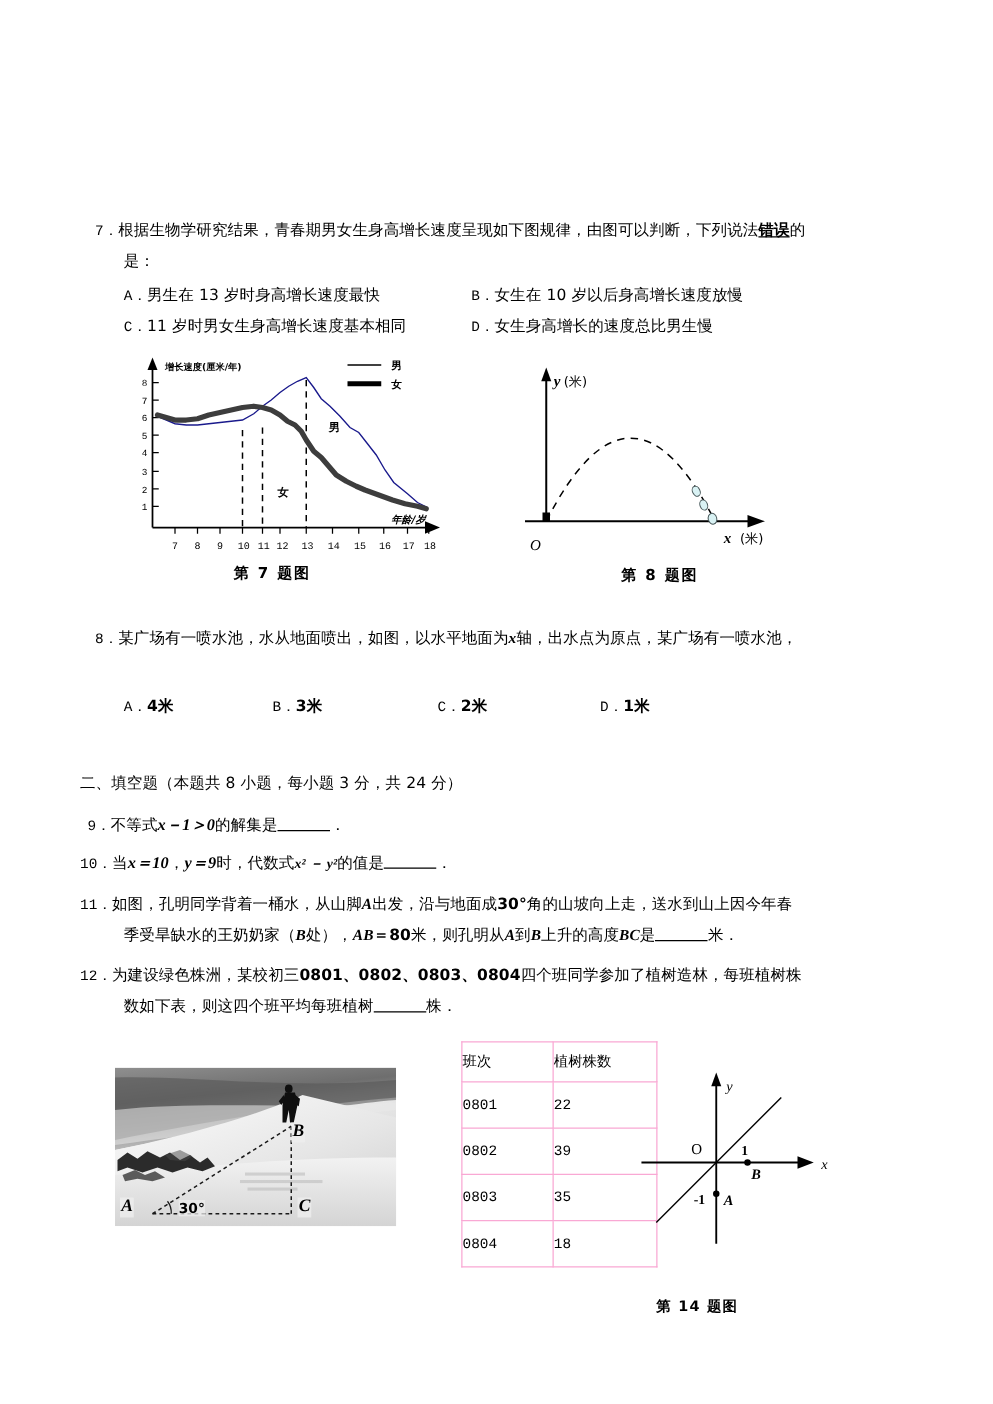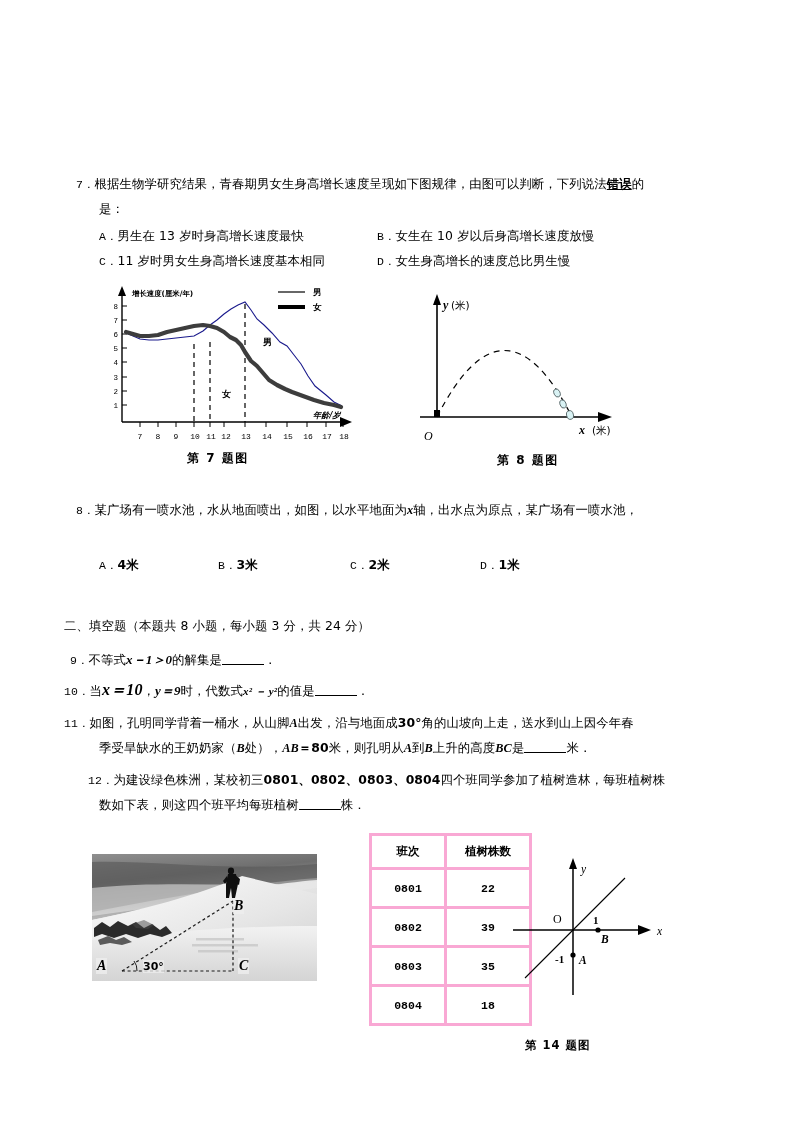--- a/index.html
+++ b/index.html
@@ -60,23 +60,23 @@
   .fig { position: absolute; }
 
   
   table.tree-table {
     position: absolute;
     border-collapse: collapse;
     font-family: "DejaVu Sans", sans-serif;
     font-size: 11.5px;
   }
   table.tree-table td, table.tree-table th {
-    border: 3px solid #f9a8d4;
-    text-align: center;
-    font-weight: bold;
+    border: 1px solid #f9a8d4;
+    text-align: left;
+    font-weight: normal;
     padding: 0;
   }
   table.tree-table th { height: 31px; }
   table.tree-table td { height: 36px; }
   .col-a { width: 72px; }
   .col-b { width: 82px; margin-left: 12px; }
   .numcell { font-family: "Liberation Mono", monospace; font-size: 11.5px; }
 
   
   .photo-wrap {
@@ -259,31 +259,31 @@
     <span class="num">D．</span><span class="cn bold">1米</span>
   </div>
 
   <div class="qline cn" style="left:64px; top:616px;">二、填空题（本题共 8 小题，每小题 3 分，共 24 分）</div>
 
   <div class="qline" style="left:70px; top:650px;">
     <span class="num">9．</span><span class="cn">不等式</span><span class="ital" style="font-size:13px;">x－1＞0</span><span class="cn">的解集是</span><span class="blank"></span><span class="cn">．</span>
   </div>
 
   <div class="qline" style="left:64px; top:680px;">
-    <span class="num">10．</span><span class="cn">当</span><span class="ital" style="font-size:16px;font-style:italic;">x＝10</span><span class="cn">，</span><span class="ital" style="font-size:13px;">y＝9</span><span class="cn">时，代数式</span><span class="ital" style="font-size:11px;">x² － y²</span><span class="cn">的值是</span><span class="blank"></span><span class="cn">．</span>
+    <span class="num">10．</span><span class="cn">当</span><span class="ital" style="font-size:13px;font-style:italic;">x＝10</span><span class="cn">，</span><span class="ital" style="font-size:13px;">y＝9</span><span class="cn">时，代数式</span><span class="ital" style="font-size:11px;">x² － y²</span><span class="cn">的值是</span><span class="blank"></span><span class="cn">．</span>
   </div>
 
   <div class="qline" style="left:64px; top:713px;">
     <span class="num">11．</span><span class="cn">如图，孔明同学背着一桶水，从山脚</span><span class="ital">A</span><span class="cn">出发，沿与地面成</span><span class="cn bold">30°</span><span class="cn">角的山坡向上走，送水到山上因今年春</span>
   </div>
   <div class="qline" style="left:99px; top:738px;">
     <span class="cn">季受旱缺水的王奶奶家（</span><span class="ital">B</span><span class="cn">处），</span><span class="ital">AB</span><span class="cn bold">＝80</span><span class="cn">米，则孔明从</span><span class="ital">A</span><span class="cn">到</span><span class="ital">B</span><span class="cn">上升的高度</span><span class="ital">BC</span><span class="cn">是</span><span class="blank"></span><span class="cn">米．</span>
   </div>
 
-  <div class="qline" style="left:64px; top:770px;margin-left:24px;">
+  <div class="qline" style="left:64px; top:770px;">
     <span class="num">12．</span><span class="cn">为建设绿色株洲，某校初三</span><span class="cn bold">0801、0802、0803、0804</span><span class="cn">四个班同学参加了植树造林，每班植树株</span>
   </div>
   <div class="qline" style="left:99px; top:795px;">
     <span class="cn">数如下表，则这四个班平均每班植树</span><span class="blank"></span><span class="cn">株．</span>
   </div>
 
   <div class="photo-wrap">
     <svg width="225" height="127" viewBox="0 0 225 127">
       <defs>
         <linearGradient id="skyGrad" x1="0" y1="0" x2="0.35" y2="1">

